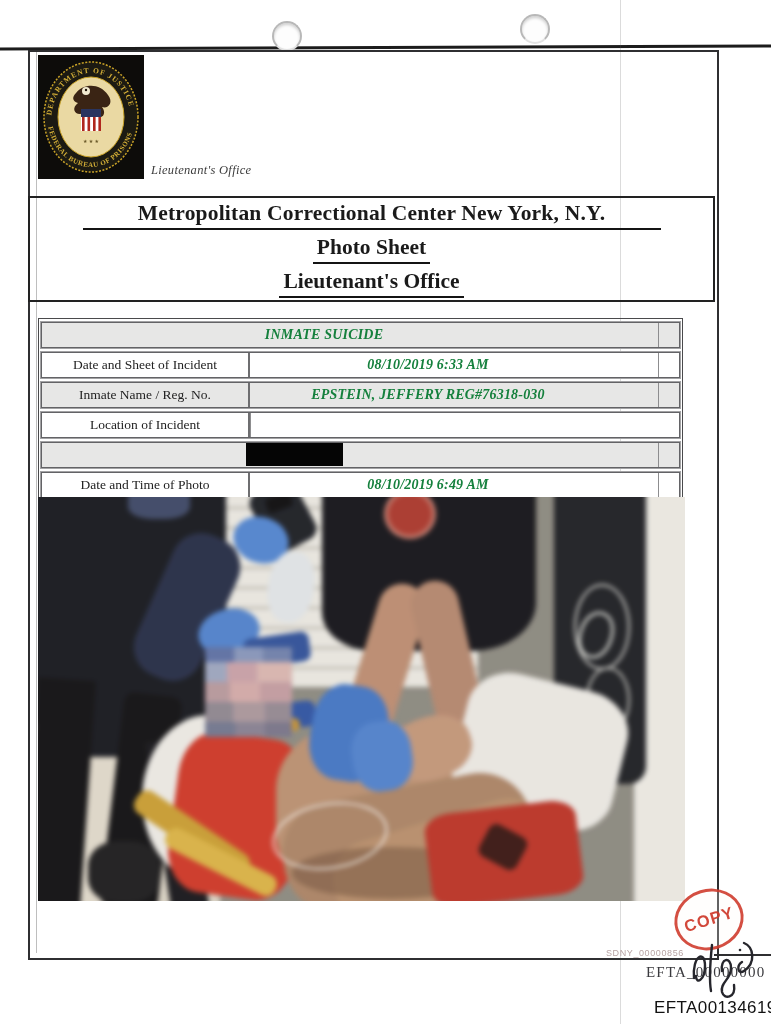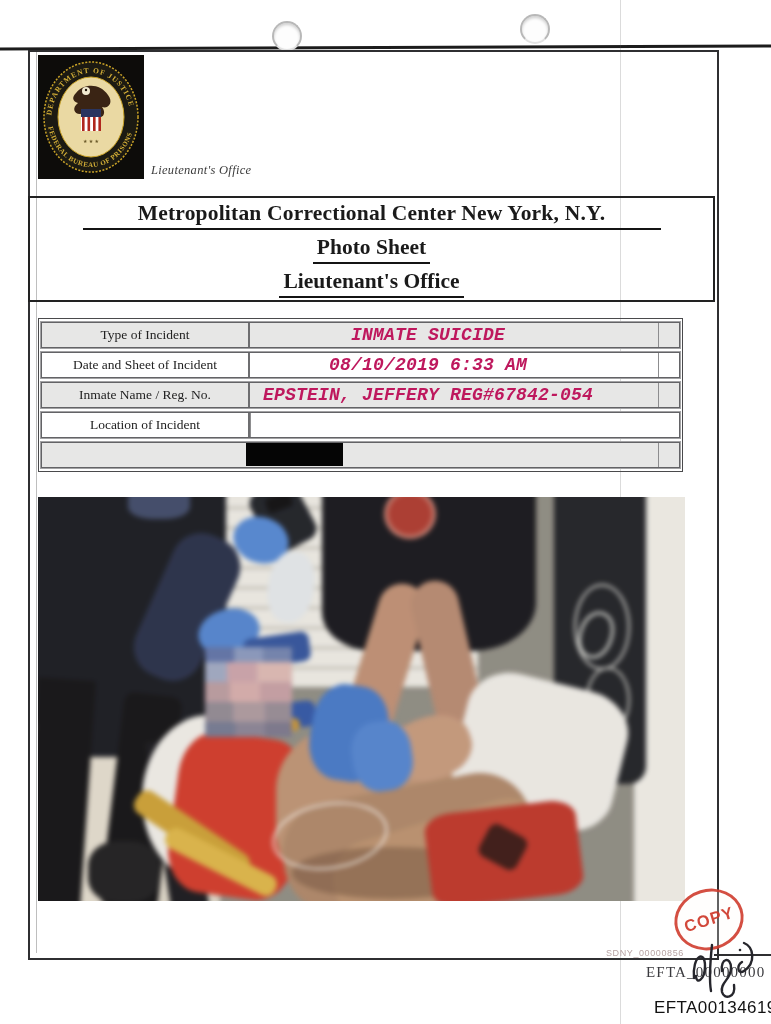--- a/index.html
+++ b/index.html
@@ -33,21 +33,21 @@
 
   
   .meta-table{position:absolute;left:38px;top:318px;width:645px;border:1px solid #4a4a4c;box-sizing:border-box;padding:3px 2px;}
   .meta-row{position:relative;display:flex;height:24px;margin-bottom:4px;border:1px solid #636366;
             outline:1px solid #a2a2a4;outline-offset:0px;background:#fff;}
   .meta-row:last-child{margin-bottom:0;}
   .meta-row.gray{background:#e7e7e6;}
   .cell-label{width:206px;border-right:2px solid #6e6e70;display:flex;align-items:center;justify-content:center;
               font-size:13.5px;color:#222;}
   .cell-value{flex:1;display:flex;align-items:center;justify-content:center;padding-right:52px;
-              font-size:18px;font-weight:bold;font-style:italic;color:#be185d;letter-spacing:0.2px;font-family:Liberation Mono, monospace;}
+              font-size:14px;font-weight:bold;font-style:italic;color:#15803d;letter-spacing:0.2px;}
   .cell-right{width:20px;border-left:1px solid #8d8d8f;}
   .redaction-box{position:absolute;left:204px;top:0;width:97px;height:23px;background:#050505;}
 
   
   .photo{position:absolute;left:38px;top:497px;width:647px;height:404px;background:#8a887f;overflow:hidden;}
   .photo-blur{position:absolute;left:-8px;top:-8px;width:663px;height:420px;filter:blur(2.6px) saturate(0.92);}
   .photo-blur > div{position:absolute;}
   .ph-wall-left{left:0;top:0;width:34px;height:420px;background:#cfc4ae;}
   .ph-tiles{left:128px;top:0;width:320px;height:198px;background:#e8e6df;
             background-image:repeating-linear-gradient(180deg,rgba(150,146,136,0) 0 18px,rgba(150,146,136,0.65) 18px 20px);}
@@ -161,42 +161,46 @@
   <div class="office-label">Lieutenant's Office</div>
 
   <div class="title-box">
     <div class="title-l1">Metropolitan Correctional Center New York, N.Y.</div>
     <span class="title-l23">Photo Sheet</span>
     <span class="title-l23">Lieutenant's Office</span>
   </div>
 
   <div class="meta-table">
     <div class="meta-row gray">
-      <div class="cell-label">Type of Incident</div>
       <div class="cell-value">INMATE SUICIDE</div>
       <div class="cell-right"></div>
     </div>
     <div class="meta-row">
       <div class="cell-label">Date and Sheet of Incident</div>
       <div class="cell-value">08/10/2019 6:33 AM</div>
       <div class="cell-right"></div>
     </div>
     <div class="meta-row gray">
       <div class="cell-label">Inmate Name / Reg. No.</div>
-      <div class="cell-value">EPSTEIN, JEFFERY REG#67842-054</div>
+      <div class="cell-value">EPSTEIN, JEFFERY REG#76318-030</div>
       <div class="cell-right"></div>
     </div>
     <div class="meta-row">
       <div class="cell-label">Location of Incident</div>
       <div class="cell-right"></div>
     </div>
     <div class="meta-row gray">
       <div class="cell-value"></div>
       <div class="cell-right"></div>
       <div class="redaction-box"></div>
+    </div>
+    <div class="meta-row">
+      <div class="cell-label">Date and Time of Photo</div>
+      <div class="cell-value">08/10/2019 6:49 AM</div>
+      <div class="cell-right"></div>
     </div>
   </div>
 
   <div class="photo">
     <div class="photo-blur">
       <div class="ph-wall-left"></div>
       <div class="ph-tiles"></div>
       <div class="ph-fixture"></div>
       <div class="ph-equip"></div>
       <div class="ph-cable1"></div>

